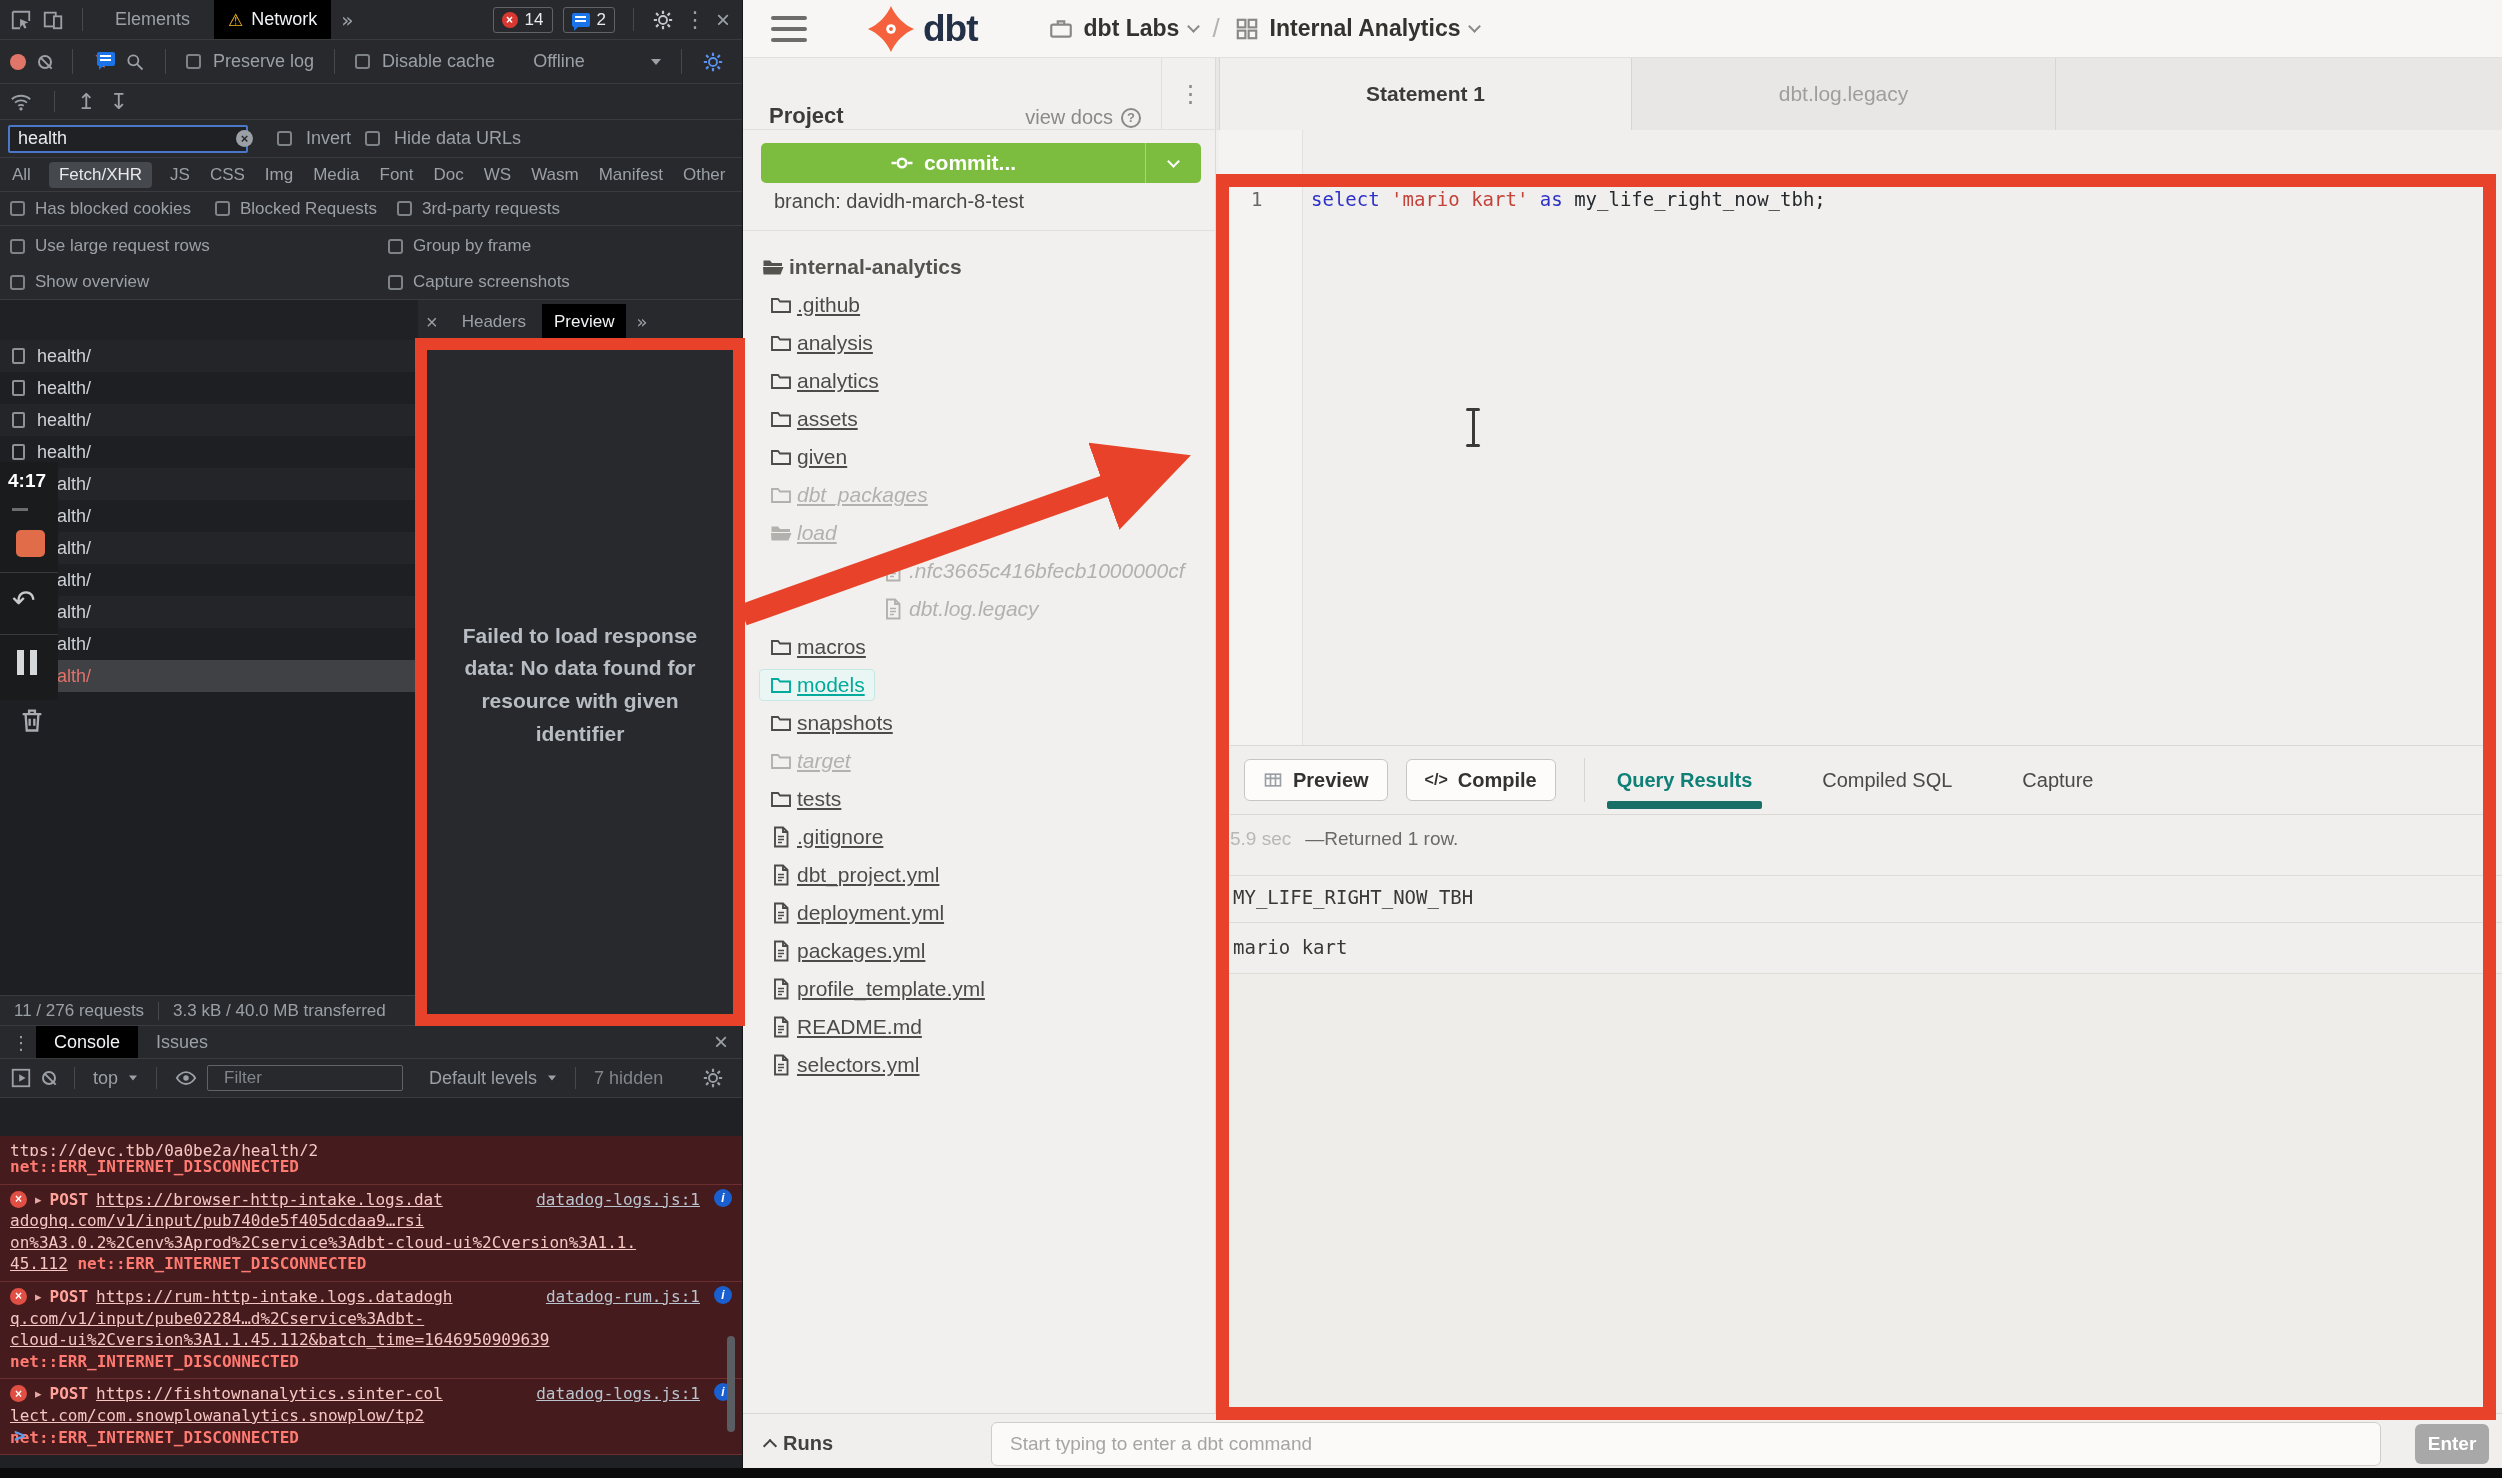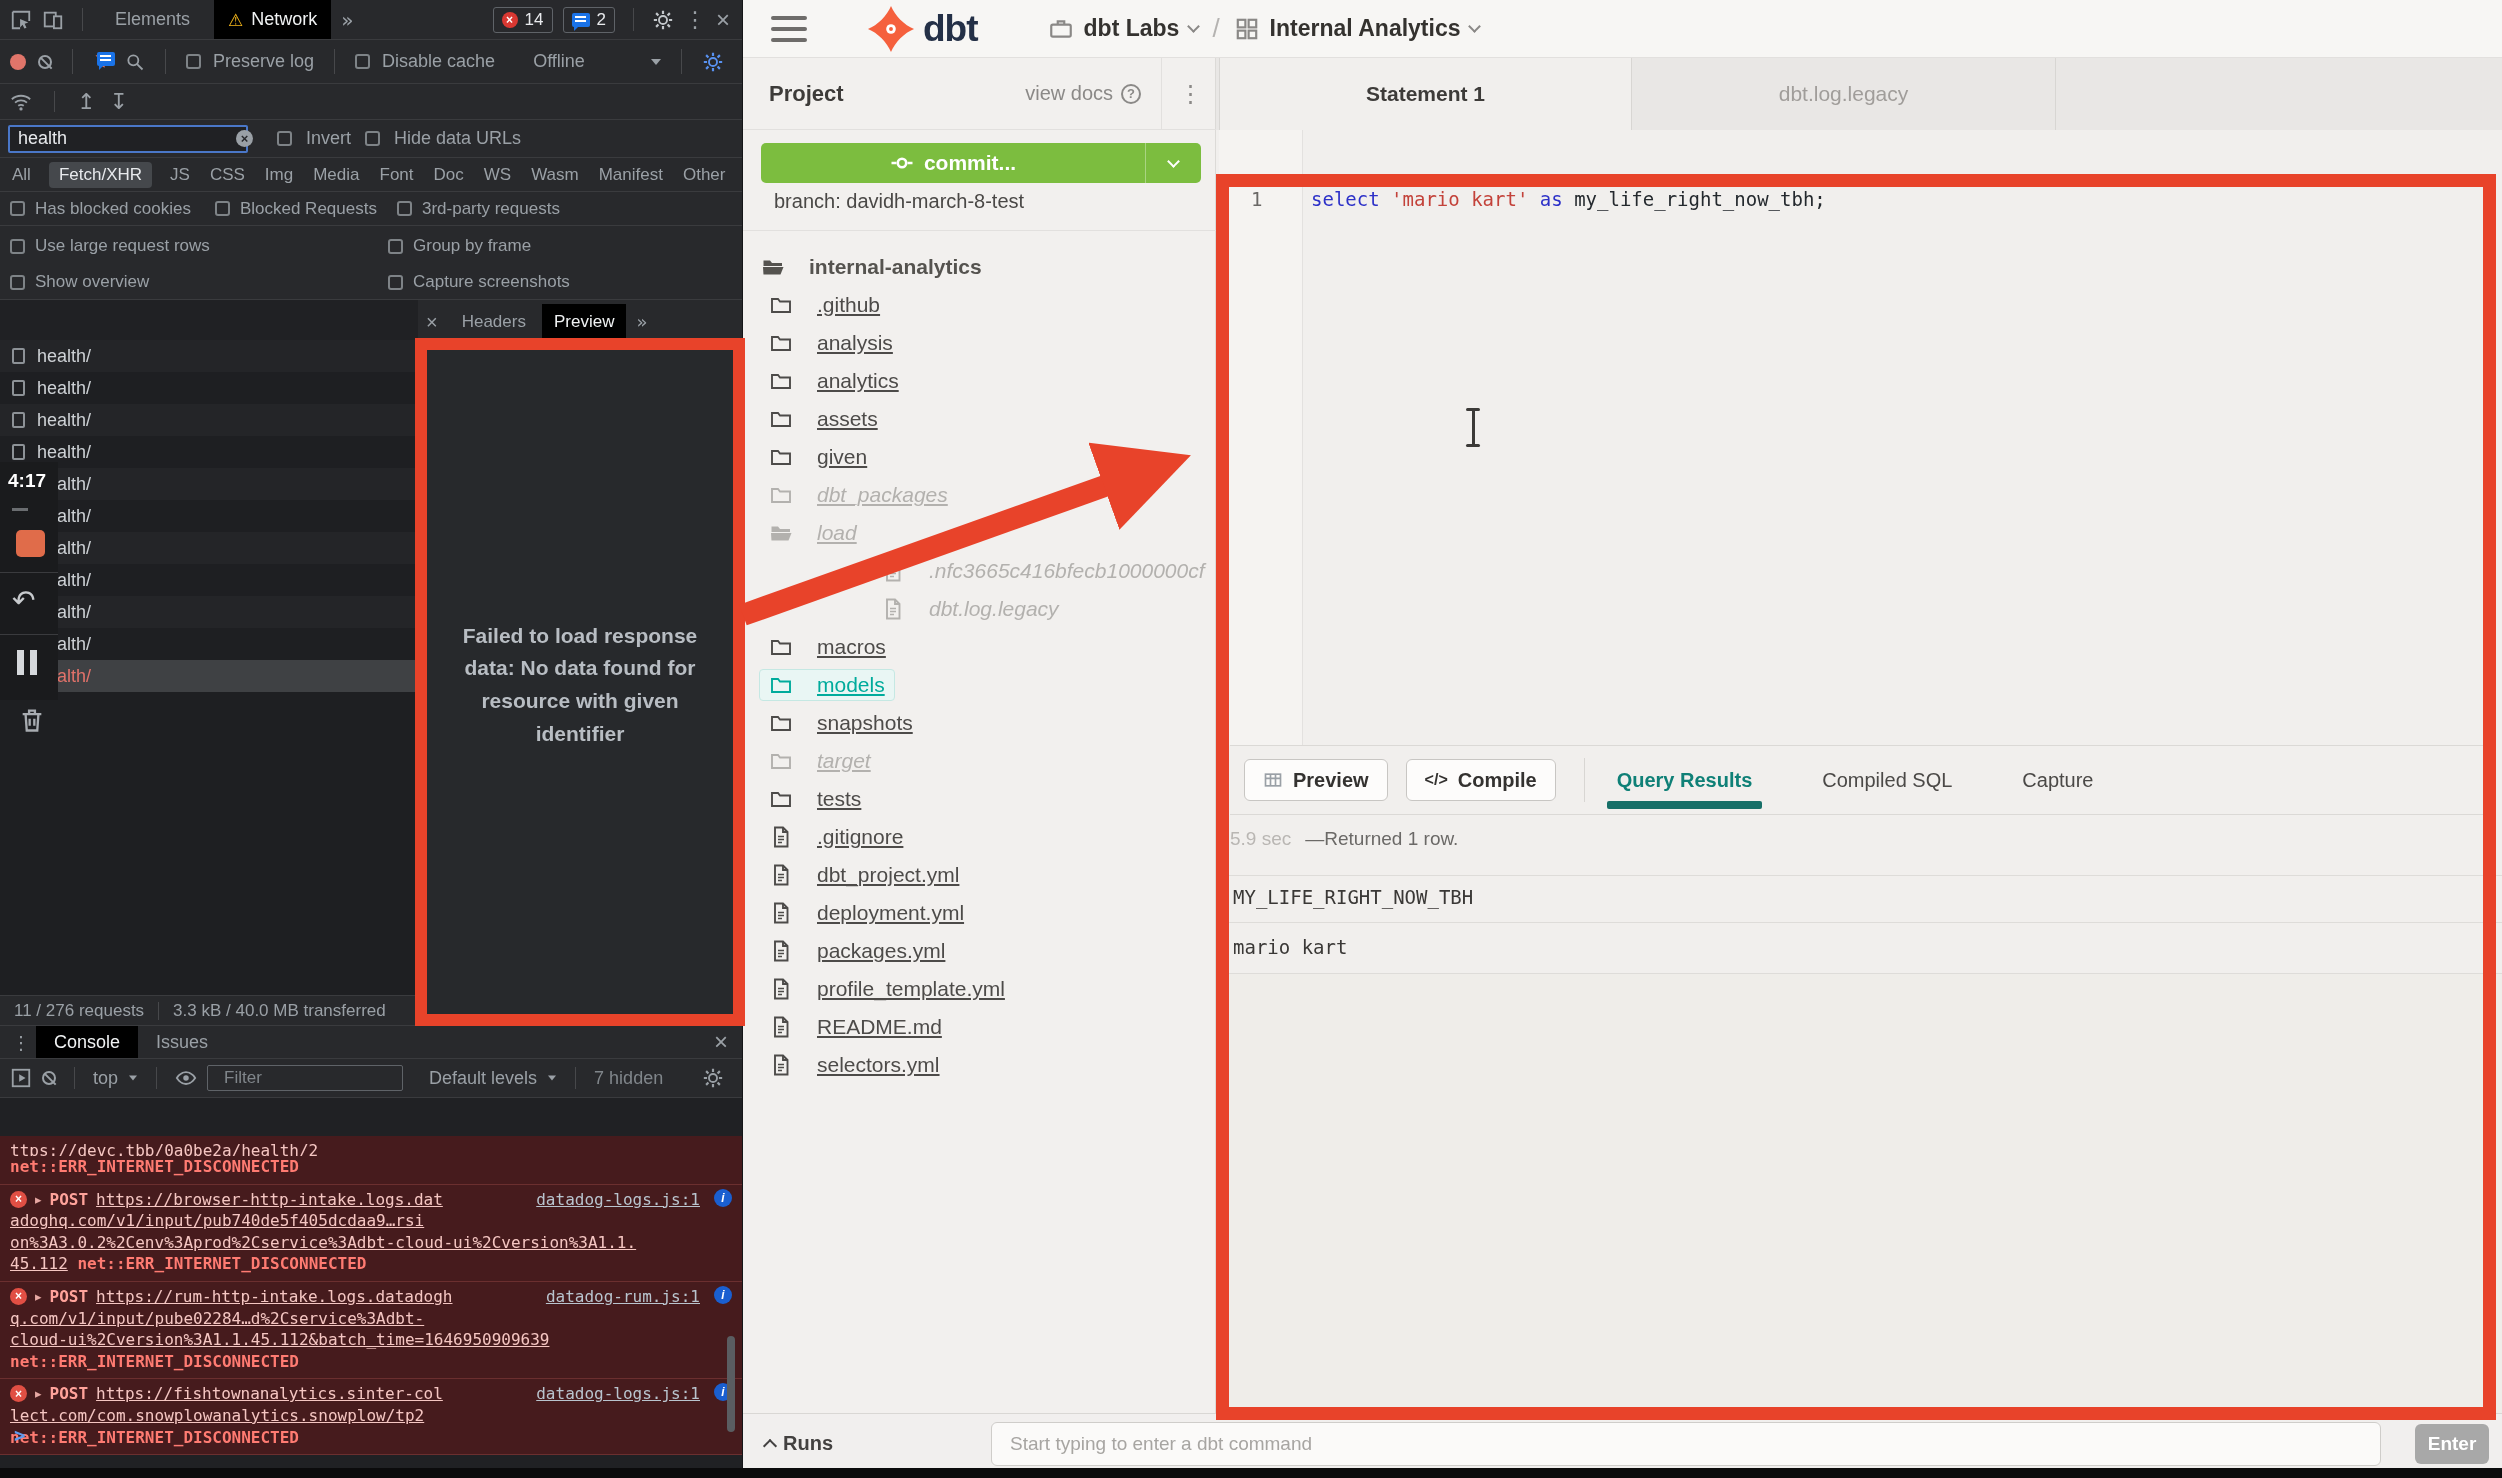--- a/index.html
+++ b/index.html
@@ -93,34 +93,34 @@
   #dbt-header { position:absolute; left:0; top:0; width:1760px; height:58px; background:#f7f6f4; border-bottom:1px solid #e2e0de; display:flex; align-items:center; }
   #hamburger { margin-left:28px; display:flex; flex-direction:column; gap:7px; }
   #hamburger span { width:36px; height:4px; background:#6e6c6a; border-radius:2px; }
   #dbt-logo { margin-left:60px; display:flex; align-items:center; gap:8px; }
   #dbt-logo .brand { font-size:37px; font-weight:bold; color:#243047; letter-spacing:-1px; }
   .crumb { display:flex; align-items:center; gap:10px; font-size:23px; font-weight:bold; color:#34322f; }
   .chev { width:9px; height:9px; border-right:2.5px solid #8a8886; border-bottom:2.5px solid #8a8886; transform:rotate(45deg); margin-top:-4px; }
   .slash { color:#b5b3b1; font-size:26px; font-weight:normal; margin:0 14px; }
 
   #explorer { position:absolute; left:0; top:58px; width:473px; height:1355px; background:#f2f0ee; border-right:1px solid #dcdad7; }
-  #proj-row { position:absolute; left:0; top:0; width:476px; height:72px; border-bottom:1px solid #e2e0de; display:flex; align-items:center; }
+  #proj-row { position:absolute; left:0; top:0; width:476px; height:72px; border-bottom:1px solid #e2e0de; display:flex; align-items:flex-end; }
   #proj-title { margin-left:26px; font-size:22px; font-weight:bold; color:#3d3b39; }
   #viewdocs { margin-left:auto; display:flex; align-items:center; gap:8px; color:#8b8987; font-size:20px; }
   .qm { width:20px; height:20px; border:2px solid #8b8987; border-radius:50%; font-size:13px; display:flex; align-items:center; justify-content:center; color:#8b8987; font-weight:bold; }
   #proj-dots { width:58px; align-self:stretch; border-left:1px solid #e2e0de; margin-left:20px; display:flex; align-items:center; justify-content:center; color:#8b8987; font-size:24px; letter-spacing:0; }
   #commit-btn { position:absolute; left:18px; top:85px; width:440px; height:40px; background:#7cbd3f; border-radius:5px; display:flex; align-items:center; color:#fff; font-size:21px; font-weight:bold; }
   #commit-center { flex:1; display:flex; align-items:center; justify-content:center; gap:10px; }
   #commit-caret { width:56px; align-self:stretch; border-left:1px solid rgba(255,255,255,.35); display:flex; align-items:center; justify-content:center; }
   #commit-caret .chev { border-color:#fff; }
   #branch-row { position:absolute; left:18px; top:132px; font-size:20px; color:#4a4846;margin-left:13px; }
   #expl-div { position:absolute; left:0; top:172px; width:473px; height:1px; background:#e2e0de; }
   #tree { position:absolute; left:0; top:190px; width:473px; }
   .titem { height:38px; display:flex; align-items:center; font-size:21px; color:#4d4b49; }
-  .titem .pill { display:flex; align-items:flex-start; gap:24px; padding:3px 9px; border-radius:4px; border:1px solid transparent; }
+  .titem .pill { display:flex; align-items:flex-start; gap:4px; padding:3px 9px; border-radius:4px; border:1px solid transparent; }
   .titem.root { padding-left:8px; }
   .titem.d1 { padding-left:16px;text-decoration:underline; }
   .titem.d2 { padding-left:128px; }
   .titem.muted { color:#b3b1ae; font-style:italic; }
   .titem.teal { color:#00ab9c; }
   .titem.teal .pill { background:#e9f6f4; border-color:#c5e8e3; }
   .titem.root { color:#55534f; font-weight:bold; }
   .ticon { width:24px; height:24px; flex:none; }
 
   #editor-tabs { position:absolute; left:473px; top:58px; width:1287px; height:72px; background:#e9e7e5; }

